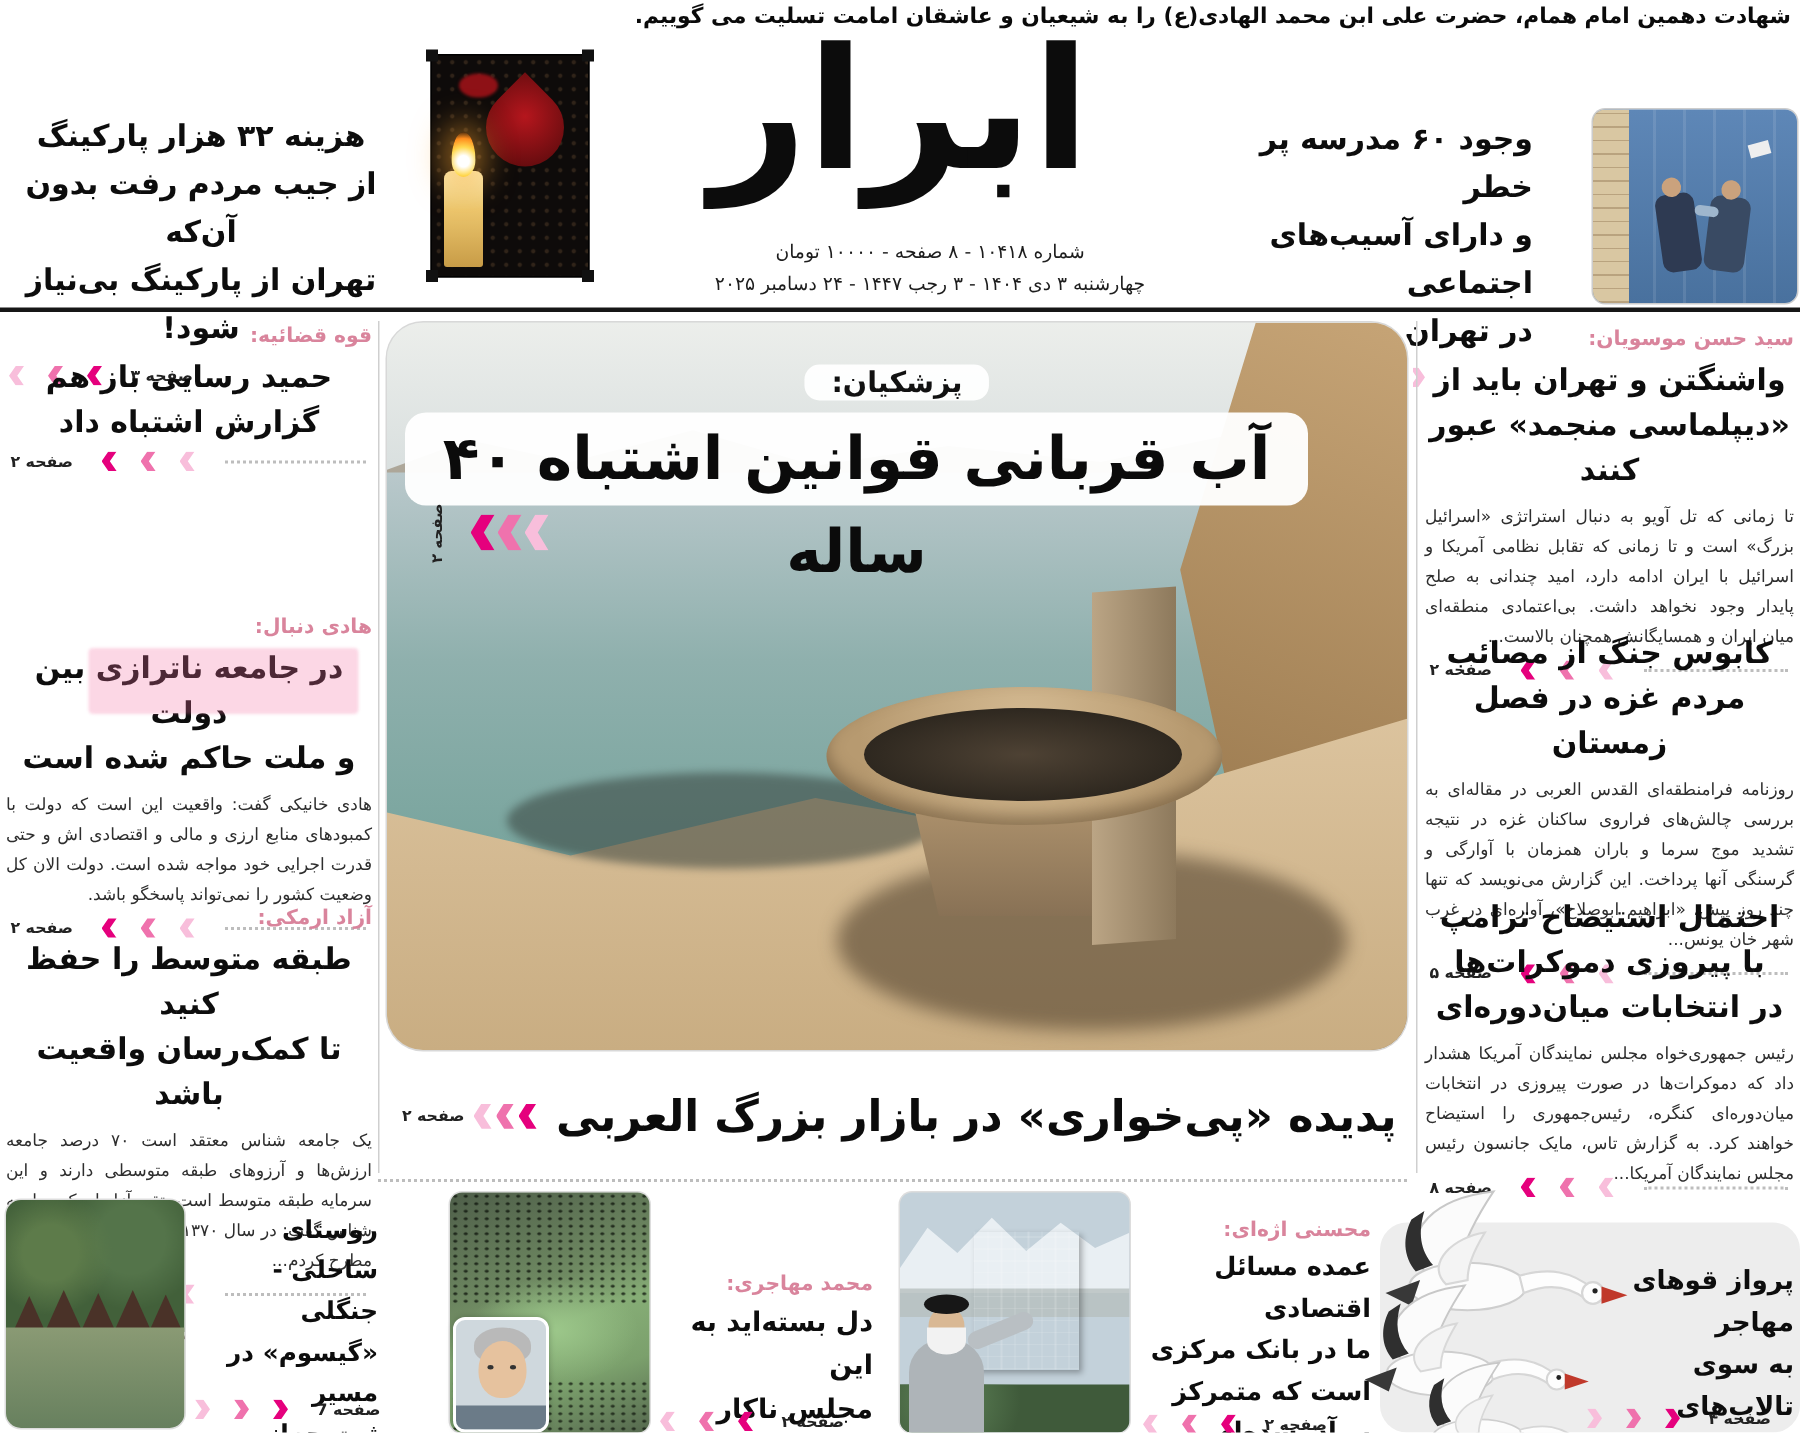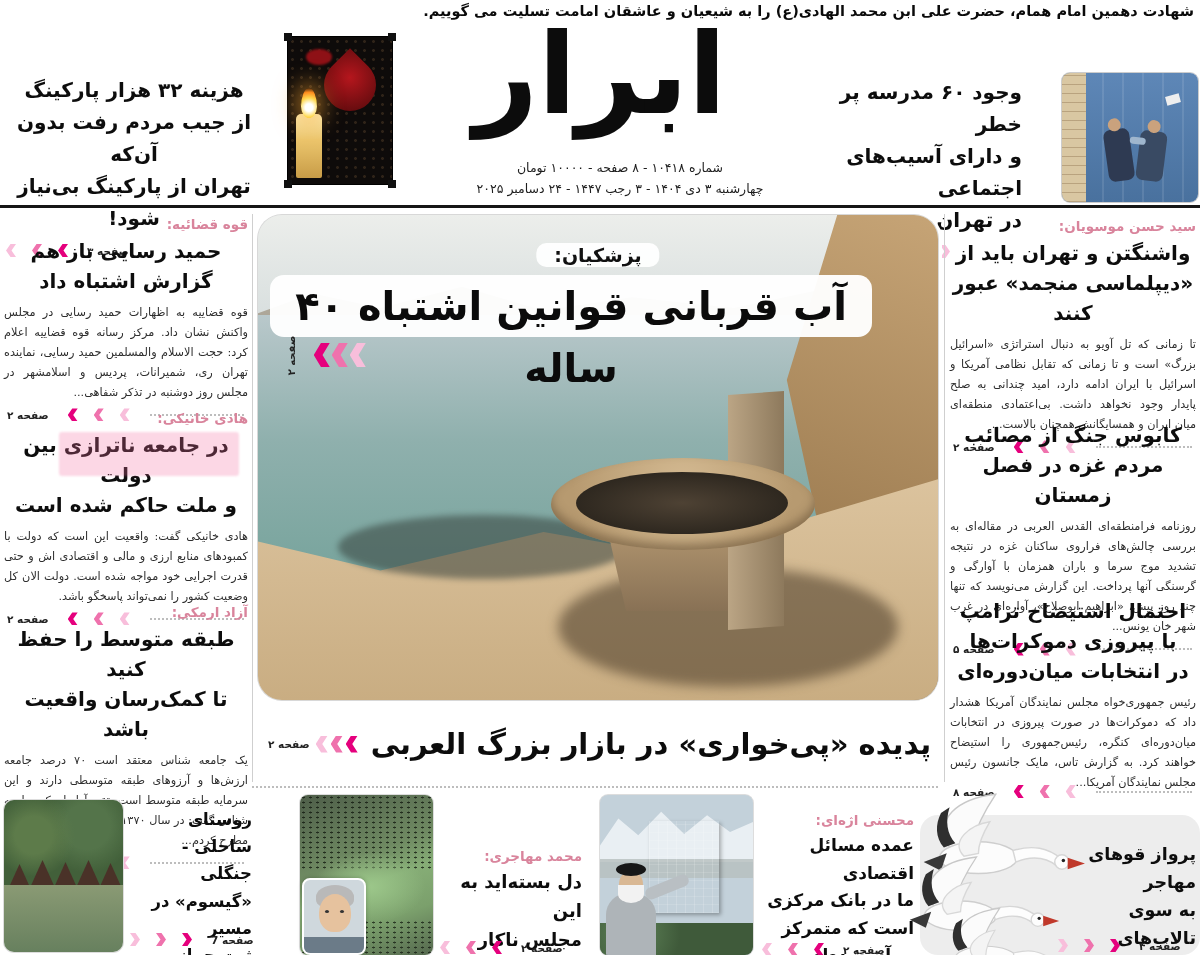--- a/index.html
+++ b/index.html
@@ -247,33 +247,32 @@
 <div class="vrule" style="left:252px"></div>
 <div class="vrule" style="left:944px"></div>
 <div class="bigdots"></div>
 
 <div class="lcol">
 
   <article class="art la1">
     <div class="kicker">قوه قضائیه:</div>
     <h3 class="hl2">حمید رسایی باز هم
 گزارش اشتباه داد</h3>
-    <p class="bodytxt">قوه قضاییه به اظهارات حمید رسایی در مجلس واکنش نشان داد. مرکز رسانه قوه قضاییه اعلام کرد: حجت الاسلام والمسلمین حمید رسایی، نماینده تهران ری، شمیرانات، پردیس و اسلامشهر در مجلس روز دوشنبه در تذکر شفاهی...</p>
     <div class="marker">
       <span class="mtext">صفحه ۲</span>
       <i class="chev cd"></i>
       <i class="chev cm"></i>
       <i class="chev cl"></i>
       <span class="dots"></span>
     </div>
   </article>
 
   <article class="art la2">
     <div class="inkbleed"></div>
-    <div class="kicker">هادی خانیکی:</div>
+    <div class="kicker">هادی دنبال:</div>
     <h3 class="hl2">در جامعه ناترازی بین دولت
 و ملت حاکم شده است</h3>
     <p class="bodytxt">هادی خانیکی گفت: واقعیت این است که دولت با کمبودهای منابع ارزی و مالی و اقتصادی اش و حتی قدرت اجرایی خود مواجه شده است. دولت الان کل وضعیت کشور را نمی‌تواند پاسخگو باشد.</p>
     <div class="marker">
       <span class="mtext">صفحه ۲</span>
       <i class="chev cd"></i>
       <i class="chev cm"></i>
       <i class="chev cl"></i>
       <span class="dots"></span>
     </div>

